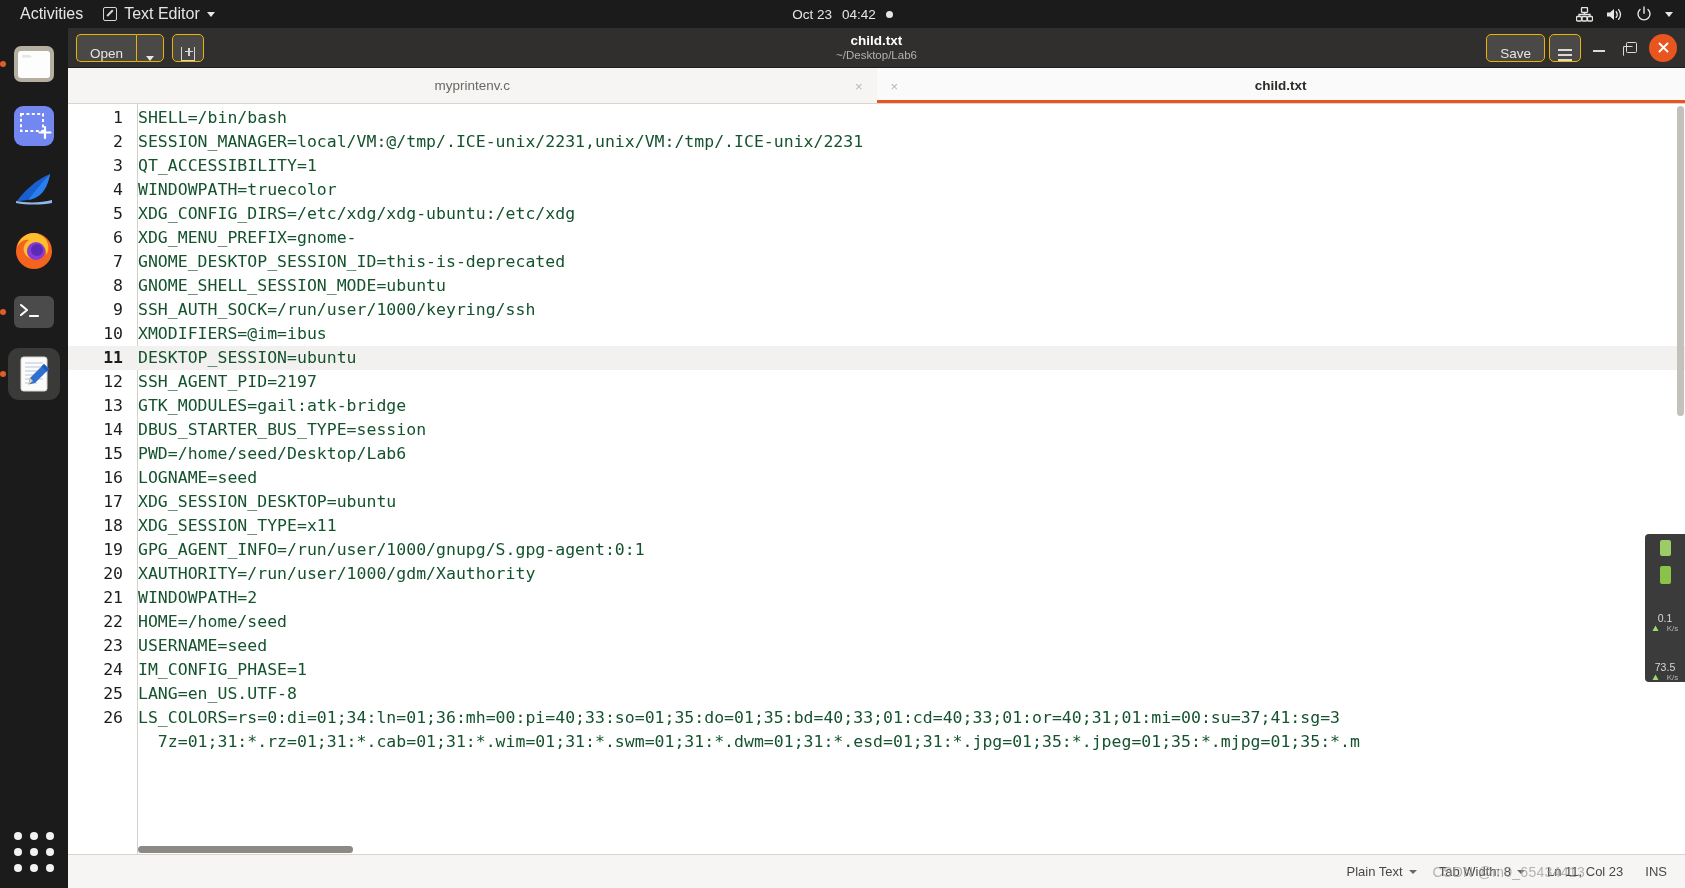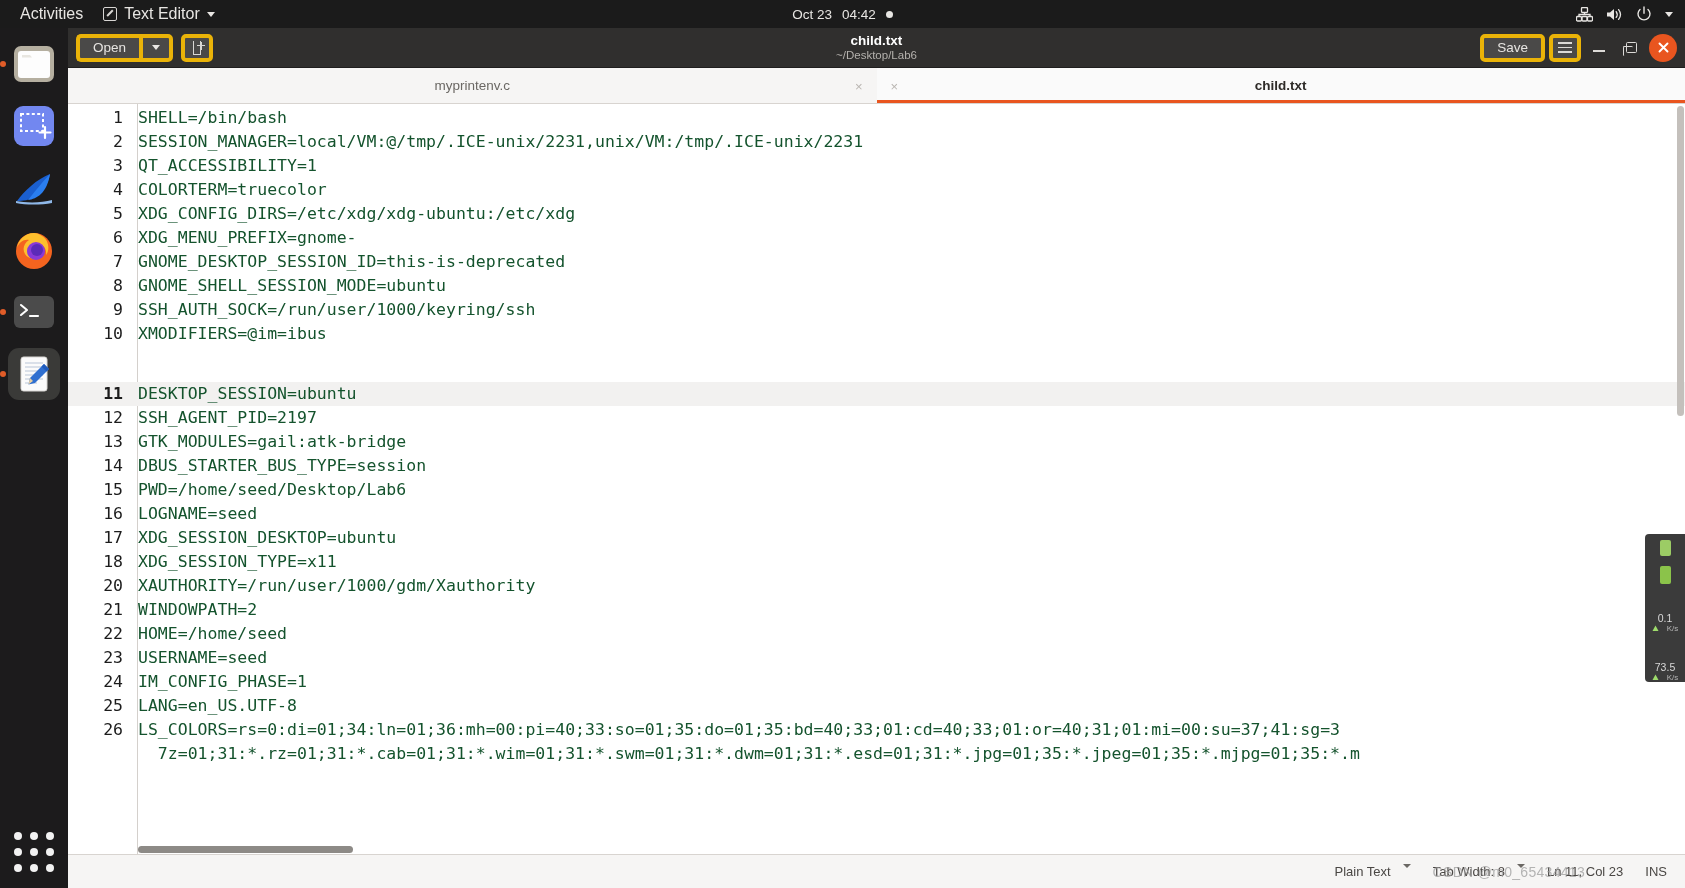--- a/index.html
+++ b/index.html
@@ -83,23 +83,23 @@
     background: #ffffff;
     display: flex; flex-direction: column;
   }
   #headerbar {
     height: 40px; background: #302f2e; flex: 0 0 40px;
     display: flex; align-items: center; position: relative;
     padding: 0 8px; border-bottom: 1px solid #1f1e1e;
   }
   .hb-left { display: flex; align-items: center; gap: 8px; z-index: 3; }
   .btn {
-    background: #4a4948; border: 4px solid #eab308; border-radius: 5px;
+    background: #4a4948; border: 1px solid #eab308; border-radius: 5px;
     color: #e6e4e1; font-size: 13.5px; height: 28px;
-    display: flex; align-items: center; justify-content: center;
+    display: flex; align-items: flex-end; justify-content: center;
     padding: 0 13px; white-space: nowrap;
   }
   .btn-group { display: flex; }
   .btn-group .btn:first-child { border-radius: 5px 0 0 5px; border-right: none; }
   .btn-group .btn:last-child { border-radius: 0 5px 5px 0; padding: 0 9px; }
   .btn-icon { padding: 0 8px; width: 32px; }
   .newtab-glyph {
     width: 15px; height: 14px; position: relative; display: inline-block;
     border: 1.5px solid #d9d7d4; border-top: none;
   }
@@ -163,21 +163,21 @@
     position: absolute; inset: 0;
     display: flex; font-family: "DejaVu Sans Mono", monospace;
     font-size: 16.5px; line-height: 24px;
     overflow: hidden;
   }
   #gutter-line { position: absolute; left: 69px; top: 0; bottom: 0; width: 1px; background: #d4d0cc; }
   #lines {
     padding-top: 2px; width: 100%; position: relative;
   }
   .crow { display: flex; height: 24px; white-space: pre; }
-  .crow.current { background: #f2f1f0; margin-top: 36px; }
+  .crow.current { background: #f2f1f0; }
   .ln {
     flex: 0 0 62px; width: 62px; text-align: right; padding-right: 7px;
     color: #1c1c1c; font-weight: normal;
   }
   .crow.current .ln { font-weight: bold; }
   .ctext { padding-left: 8px; color: #14532d; }
   .wrapcont .ln { color: transparent; }
 
   
   #netmon {
@@ -209,21 +209,21 @@
   }
 
   
   #statusbar {
     flex: 0 0 34px; height: 34px; background: #f6f5f4;
     border-top: 1px solid #d8d4d0;
     display: flex; align-items: center; justify-content: flex-end;
     gap: 22px; padding-right: 18px; position: relative;
     font-size: 13px; color: #4a4744;
   }
-  .sb-item { display: flex; align-items: flex-start; gap: 12px; }
+  .sb-item { display: flex; align-items: center; gap: 6px; }
   .sb-caret {
     width: 0; height: 0; border-left: 4px solid transparent;
     border-right: 4px solid transparent; border-top: 4.5px solid #6b6864;
   }
   #watermark {
     position: absolute; right: 100px; top: 50%; transform: translateY(-50%);
     color: #9a9a9a; font-size: 14px; opacity: .72; white-space: nowrap;
     pointer-events: none; letter-spacing: .3px;
   }
 </style>
@@ -398,35 +398,36 @@
     </div>
   </div>
 
   <div id="editor-wrap">
     <div id="editor">
       <div id="gutter-line"></div>
       <div id="lines">
           <div class="crow"><span class="ln">1</span><span class="ctext">SHELL=/bin/bash</span></div>
           <div class="crow"><span class="ln">2</span><span class="ctext">SESSION_MANAGER=local/VM:@/tmp/.ICE-unix/2231,unix/VM:/tmp/.ICE-unix/2231</span></div>
           <div class="crow"><span class="ln">3</span><span class="ctext">QT_ACCESSIBILITY=1</span></div>
-          <div class="crow"><span class="ln">4</span><span class="ctext">COLORTERM=truecolor</span></div>
+          <div class="crow"><span class="ln">4</span><span class="ctext">WINDOWPATH=truecolor</span></div>
           <div class="crow"><span class="ln">5</span><span class="ctext">XDG_CONFIG_DIRS=/etc/xdg/xdg-ubuntu:/etc/xdg</span></div>
           <div class="crow"><span class="ln">6</span><span class="ctext">XDG_MENU_PREFIX=gnome-</span></div>
           <div class="crow"><span class="ln">7</span><span class="ctext">GNOME_DESKTOP_SESSION_ID=this-is-deprecated</span></div>
           <div class="crow"><span class="ln">8</span><span class="ctext">GNOME_SHELL_SESSION_MODE=ubuntu</span></div>
           <div class="crow"><span class="ln">9</span><span class="ctext">SSH_AUTH_SOCK=/run/user/1000/keyring/ssh</span></div>
           <div class="crow"><span class="ln">10</span><span class="ctext">XMODIFIERS=@im=ibus</span></div>
           <div class="crow current"><span class="ln">11</span><span class="ctext">DESKTOP_SESSION=ubuntu</span></div>
           <div class="crow"><span class="ln">12</span><span class="ctext">SSH_AGENT_PID=2197</span></div>
           <div class="crow"><span class="ln">13</span><span class="ctext">GTK_MODULES=gail:atk-bridge</span></div>
           <div class="crow"><span class="ln">14</span><span class="ctext">DBUS_STARTER_BUS_TYPE=session</span></div>
           <div class="crow"><span class="ln">15</span><span class="ctext">PWD=/home/seed/Desktop/Lab6</span></div>
           <div class="crow"><span class="ln">16</span><span class="ctext">LOGNAME=seed</span></div>
           <div class="crow"><span class="ln">17</span><span class="ctext">XDG_SESSION_DESKTOP=ubuntu</span></div>
           <div class="crow"><span class="ln">18</span><span class="ctext">XDG_SESSION_TYPE=x11</span></div>
+          <div class="crow"><span class="ln">19</span><span class="ctext">GPG_AGENT_INFO=/run/user/1000/gnupg/S.gpg-agent:0:1</span></div>
           <div class="crow"><span class="ln">20</span><span class="ctext">XAUTHORITY=/run/user/1000/gdm/Xauthority</span></div>
           <div class="crow"><span class="ln">21</span><span class="ctext">WINDOWPATH=2</span></div>
           <div class="crow"><span class="ln">22</span><span class="ctext">HOME=/home/seed</span></div>
           <div class="crow"><span class="ln">23</span><span class="ctext">USERNAME=seed</span></div>
           <div class="crow"><span class="ln">24</span><span class="ctext">IM_CONFIG_PHASE=1</span></div>
           <div class="crow"><span class="ln">25</span><span class="ctext">LANG=en_US.UTF-8</span></div>
           <div class="crow"><span class="ln">26</span><span class="ctext">LS_COLORS=rs=0:di=01;34:ln=01;36:mh=00:pi=40;33:so=01;35:do=01;35:bd=40;33;01:cd=40;33;01:or=40;31;01:mi=00:su=37;41:sg=3</span></div>
           <div class="crow wrapcont"><span class="ln"></span><span class="ctext">  7z=01;31:*.rz=01;31:*.cab=01;31:*.wim=01;31:*.swm=01;31:*.dwm=01;31:*.esd=01;31:*.jpg=01;35:*.jpeg=01;35:*.mjpg=01;35:*.m</span></div>
         </div>
     </div>

